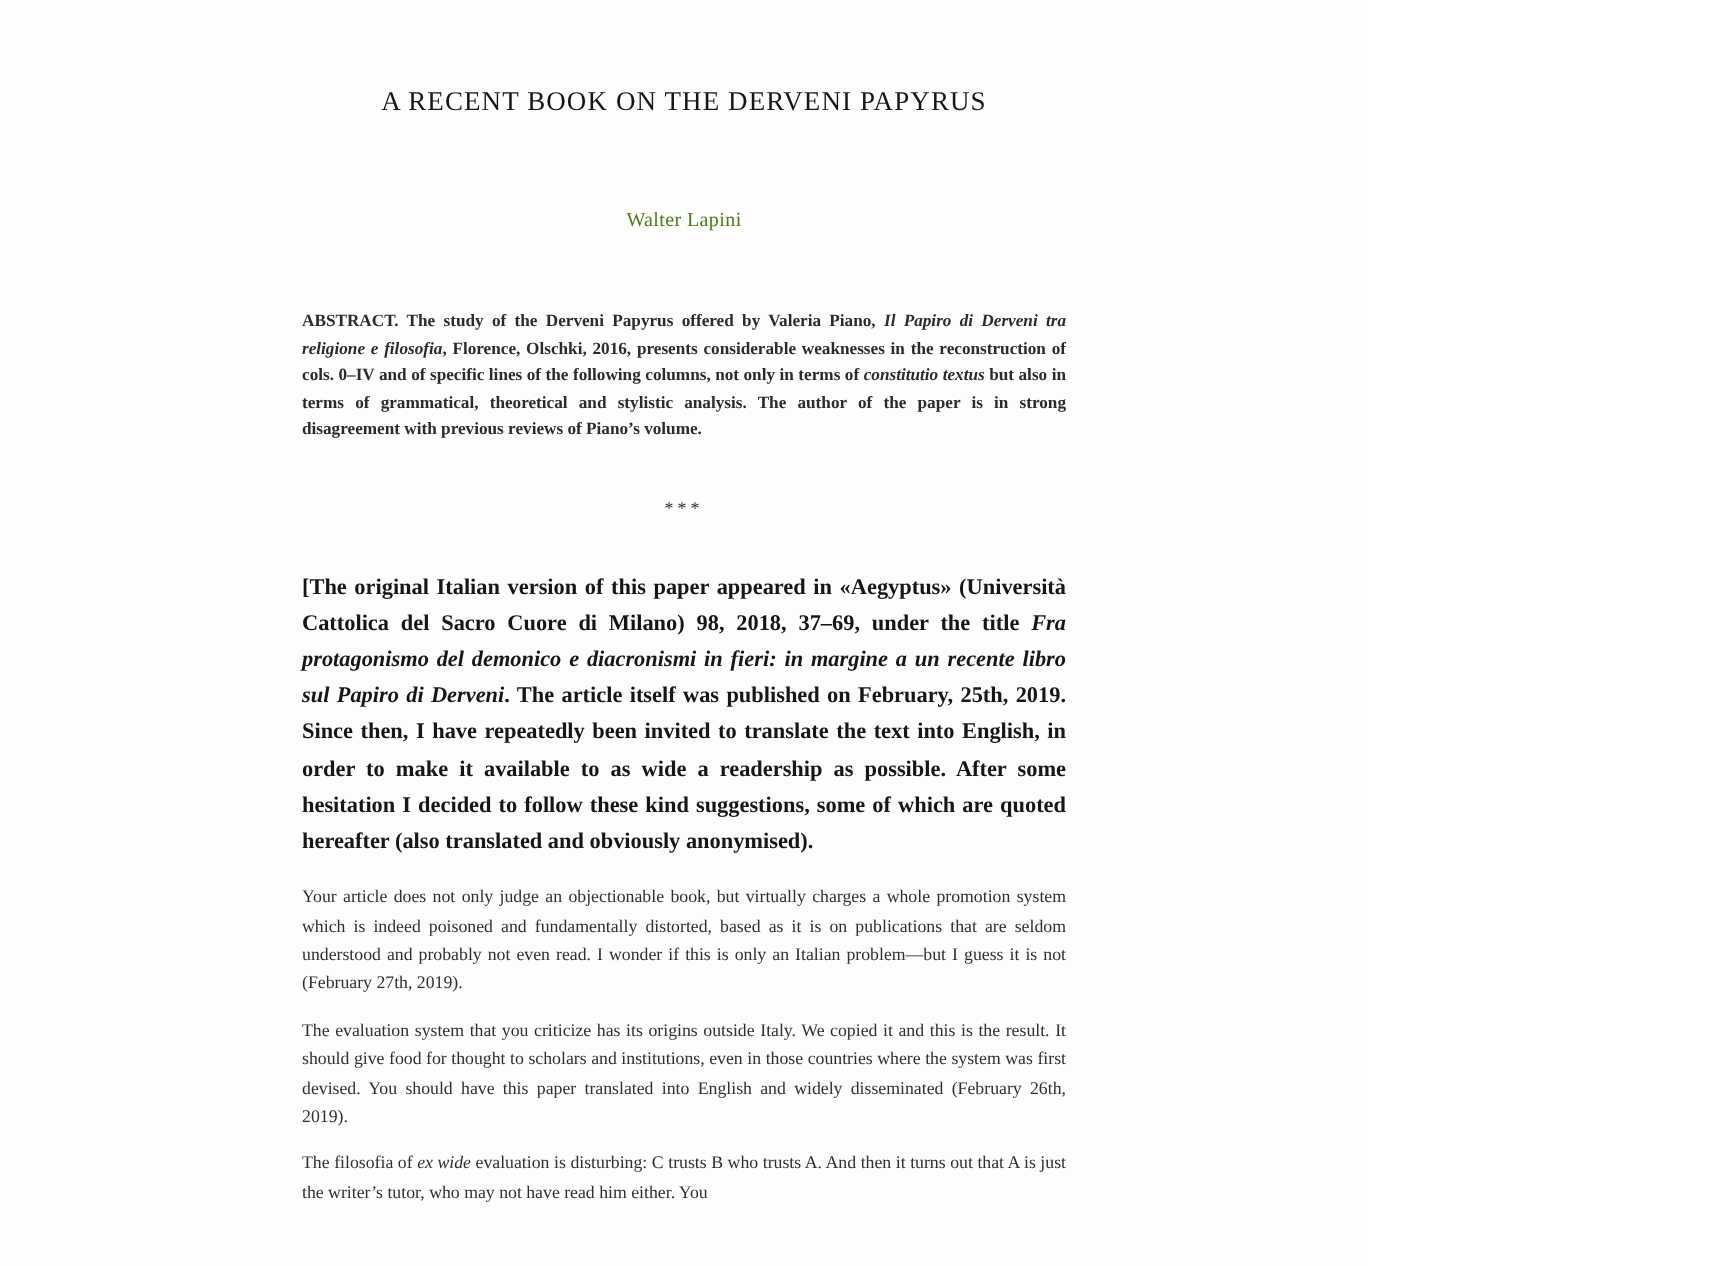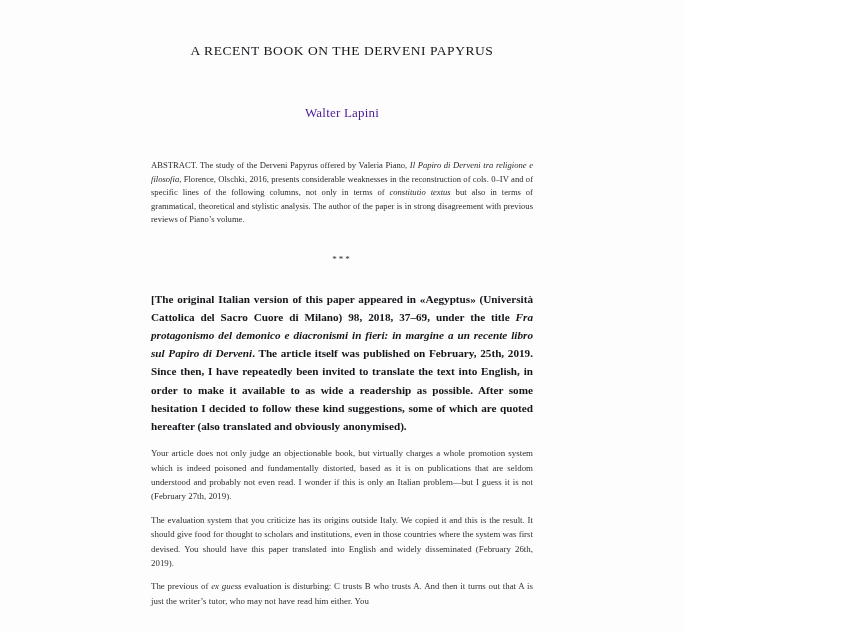--- a/index.html
+++ b/index.html
@@ -31,31 +31,32 @@
     font-size: 13.5px;
     letter-spacing: 0.55px;
     font-variant: small-caps;
     text-transform: uppercase;
     color: #15161a;
     margin: 9px 0 0 0;
     font-weight: 400;
   }
   .author {
     text-align: center;
-    font-size: 13px;
+    font-size: 10px;
     margin-top: 46px;
-    color: #4c1d95;
+    color: #4d7c0f;
     letter-spacing: 0.2px;
   }
   .abstract {
     margin-top: 38px;
     font-size: 8.6px;
     line-height: 1.58;
     text-align: justify;
     color: #2a2b2f;
+    font-weight: bold;
   }
   .abstract .lead {
     font-variant: small-caps;
   }
   .abstract i {
     font-style: italic;
   }
   .asterisks {
     text-align: center;
     margin-top: 27px;
@@ -103,17 +104,17 @@
 
     <p class="body-main">
       <span>[The original Italian version of this paper appeared in «Aegyptus» (Università Cattolica del Sacro Cuore di Milano) 98, 2018, 37–69, under the title </span><i>Fra protagonismo del demonico e diacronismi in fieri: in margine a un recente libro sul Papiro di Derveni</i><span>. The article itself was published on February, 25th, 2019. Since then, I have repeatedly been invited to translate the text into English, in order to make it available to as wide a readership as possible. After some hesitation I decided to follow these kind suggestions, some of which are quoted hereafter (also translated and obviously anonymised).</span>
     </p>
 
     <p class="quote">Your article does not only judge an objectionable book, but virtually charges a whole promotion system which is indeed poisoned and fundamentally distorted, based as it is on publications that are seldom understood and probably not even read. I wonder if this is only an Italian problem—but I guess it is not (February 27th, 2019).</p>
 
     <p class="quote">The evaluation system that you criticize has its origins outside Italy. We copied it and this is the result. It should give food for thought to scholars and institutions, even in those countries where the system was first devised. You should have this paper translated into English and widely disseminated (February 26th, 2019).</p>
 
     <p class="quote">
-      <span>The previous of </span><i>ex guess</i><span> evaluation is disturbing: C trusts B who trusts A. And then it turns out that A is just the writer’s tutor, who may not have read him either. You</span>
+      <span>The filosofia of </span><i>ex wide</i><span> evaluation is disturbing: C trusts B who trusts A. And then it turns out that A is just the writer’s tutor, who may not have read him either. You</span>
     </p>
 
   </div>
 </div>
 
 </body></html>

